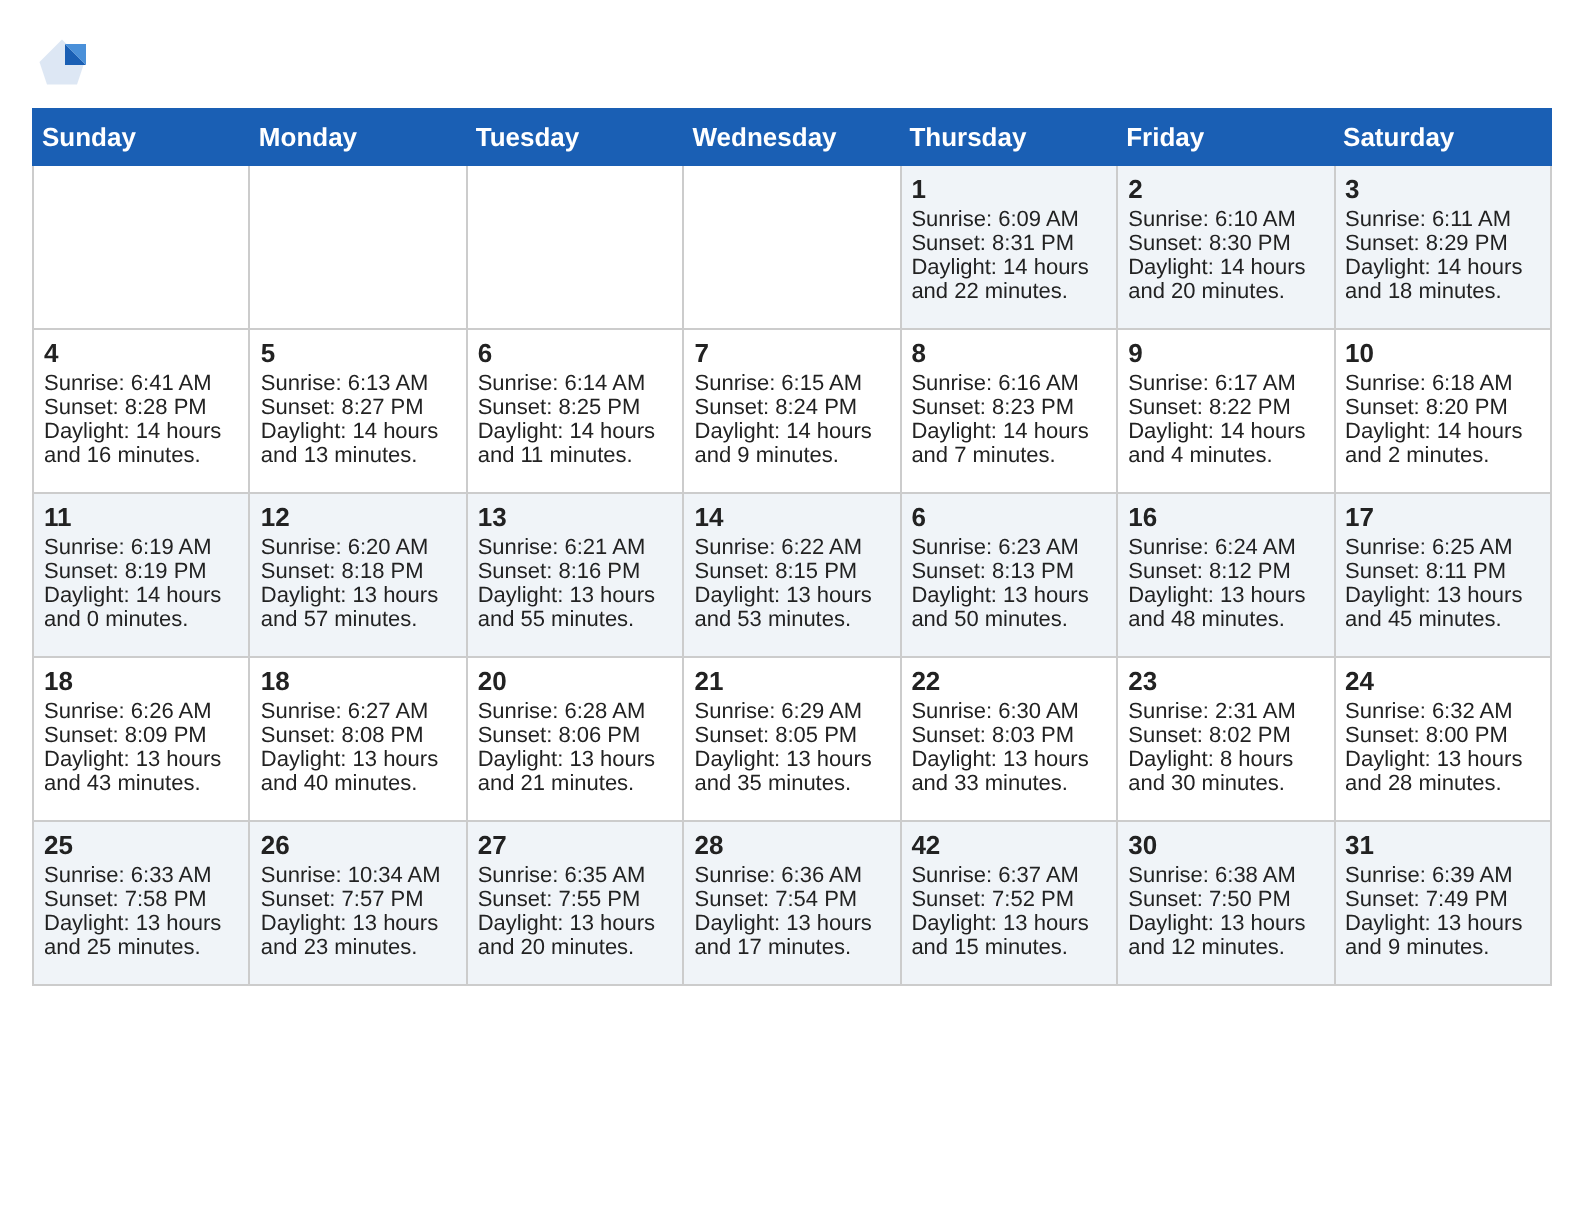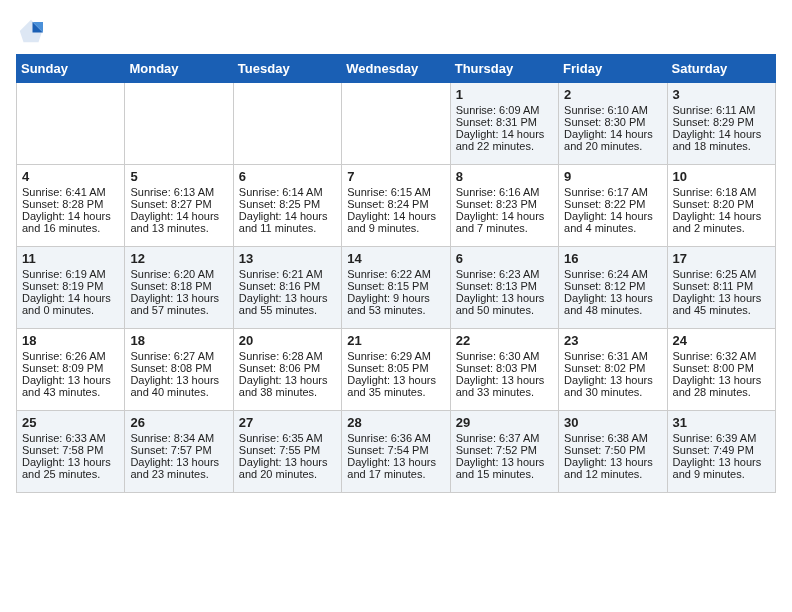--- a/index.html
+++ b/index.html
@@ -213,21 +213,21 @@
         <td>
           <span class="day-number">13</span>
           <div>Sunrise: 6:21 AM</div>
           <div>Sunset: 8:16 PM</div>
           <div>Daylight: 13 hours and 55 minutes.</div>
         </td>
         <td>
           <span class="day-number">14</span>
           <div>Sunrise: 6:22 AM</div>
           <div>Sunset: 8:15 PM</div>
-          <div>Daylight: 9 hours and 53 minutes.</div>
+          <div>Daylight: 13 hours and 53 minutes.</div>
         </td>
         <td>
           <span class="day-number">6</span>
           <div>Sunrise: 6:23 AM</div>
           <div>Sunset: 8:13 PM</div>
           <div>Daylight: 13 hours and 50 minutes.</div>
         </td>
         <td>
           <span class="day-number">16</span>
           <div>Sunrise: 6:24 AM</div>
@@ -251,74 +251,74 @@
         <td>
           <span class="day-number">18</span>
           <div>Sunrise: 6:27 AM</div>
           <div>Sunset: 8:08 PM</div>
           <div>Daylight: 13 hours and 40 minutes.</div>
         </td>
         <td>
           <span class="day-number">20</span>
           <div>Sunrise: 6:28 AM</div>
           <div>Sunset: 8:06 PM</div>
-          <div>Daylight: 13 hours and 38 minutes.</div>
+          <div>Daylight: 13 hours and 21 minutes.</div>
         </td>
         <td>
           <span class="day-number">21</span>
           <div>Sunrise: 6:29 AM</div>
           <div>Sunset: 8:05 PM</div>
           <div>Daylight: 13 hours and 35 minutes.</div>
         </td>
         <td>
           <span class="day-number">22</span>
           <div>Sunrise: 6:30 AM</div>
           <div>Sunset: 8:03 PM</div>
           <div>Daylight: 13 hours and 33 minutes.</div>
         </td>
         <td>
           <span class="day-number">23</span>
-          <div>Sunrise: 6:31 AM</div>
+          <div>Sunrise: 2:31 AM</div>
           <div>Sunset: 8:02 PM</div>
-          <div>Daylight: 13 hours and 30 minutes.</div>
+          <div>Daylight: 8 hours and 30 minutes.</div>
         </td>
         <td>
           <span class="day-number">24</span>
           <div>Sunrise: 6:32 AM</div>
           <div>Sunset: 8:00 PM</div>
           <div>Daylight: 13 hours and 28 minutes.</div>
         </td>
       </tr>
       <tr>
         <td>
           <span class="day-number">25</span>
           <div>Sunrise: 6:33 AM</div>
           <div>Sunset: 7:58 PM</div>
           <div>Daylight: 13 hours and 25 minutes.</div>
         </td>
         <td>
           <span class="day-number">26</span>
-          <div>Sunrise: 8:34 AM</div>
+          <div>Sunrise: 10:34 AM</div>
           <div>Sunset: 7:57 PM</div>
           <div>Daylight: 13 hours and 23 minutes.</div>
         </td>
         <td>
           <span class="day-number">27</span>
           <div>Sunrise: 6:35 AM</div>
           <div>Sunset: 7:55 PM</div>
           <div>Daylight: 13 hours and 20 minutes.</div>
         </td>
         <td>
           <span class="day-number">28</span>
           <div>Sunrise: 6:36 AM</div>
           <div>Sunset: 7:54 PM</div>
           <div>Daylight: 13 hours and 17 minutes.</div>
         </td>
         <td>
-          <span class="day-number">29</span>
+          <span class="day-number">42</span>
           <div>Sunrise: 6:37 AM</div>
           <div>Sunset: 7:52 PM</div>
           <div>Daylight: 13 hours and 15 minutes.</div>
         </td>
         <td>
           <span class="day-number">30</span>
           <div>Sunrise: 6:38 AM</div>
           <div>Sunset: 7:50 PM</div>
           <div>Daylight: 13 hours and 12 minutes.</div>
         </td>

